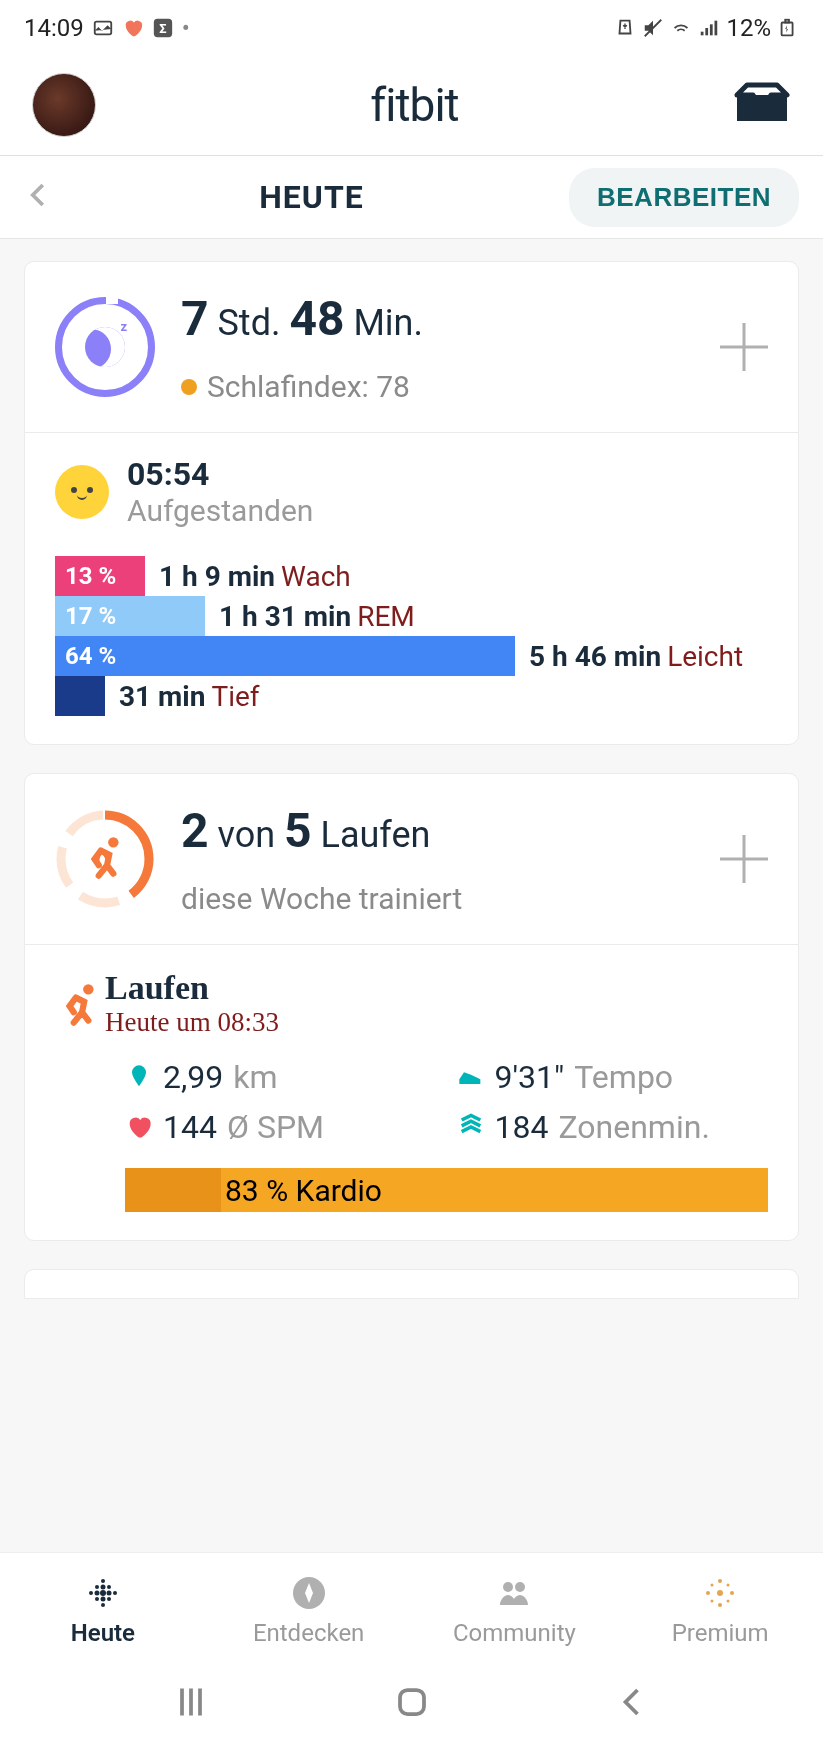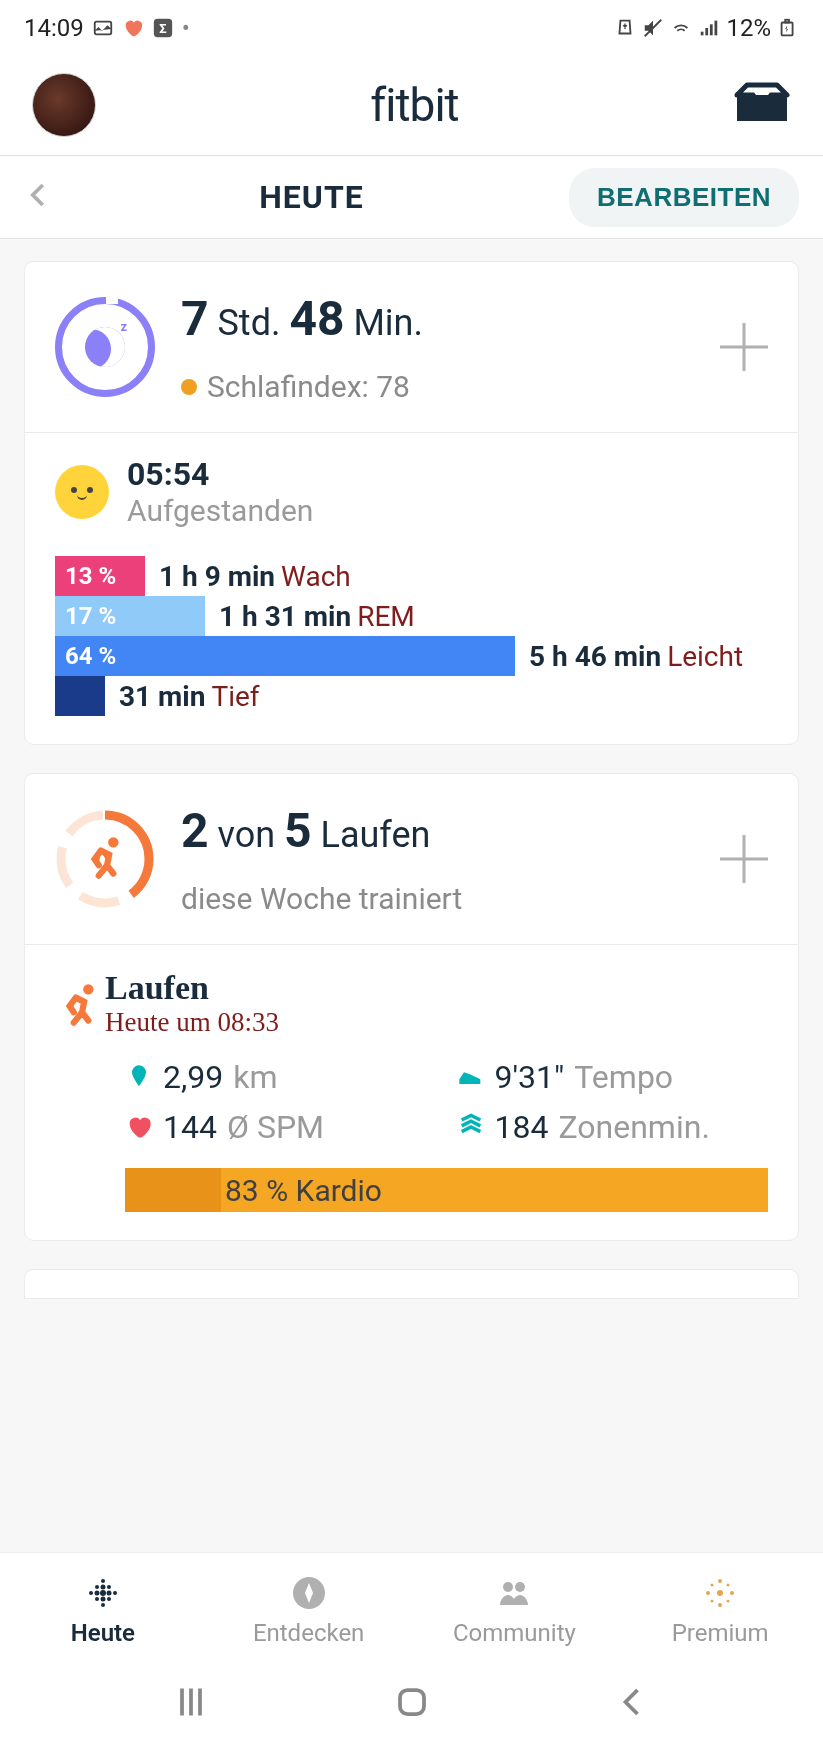--- a/index.html
+++ b/index.html
@@ -265,21 +265,21 @@
   gap: 10px;
   font-size: 32px;
 }
 .stat-icon { width: 28px; height: 28px; flex-shrink: 0; }
 .stat-val { color: #1a2b3c; font-weight: 400; }
 .stat-unit { color: #9a9a9a; }
 .cardio-bar {
   margin-left: 70px;
   height: 44px;
   background: #f5a623;
-  color: #404040;
+  color: #000000;
   font-size: 30px;
   display: flex;
   align-items: center;
   position: relative;
 }
 .cardio-bar .fill {
   position: absolute;
   left: 0; top: 0; bottom: 0;
   width: 15%;
   background: #e8921a;

